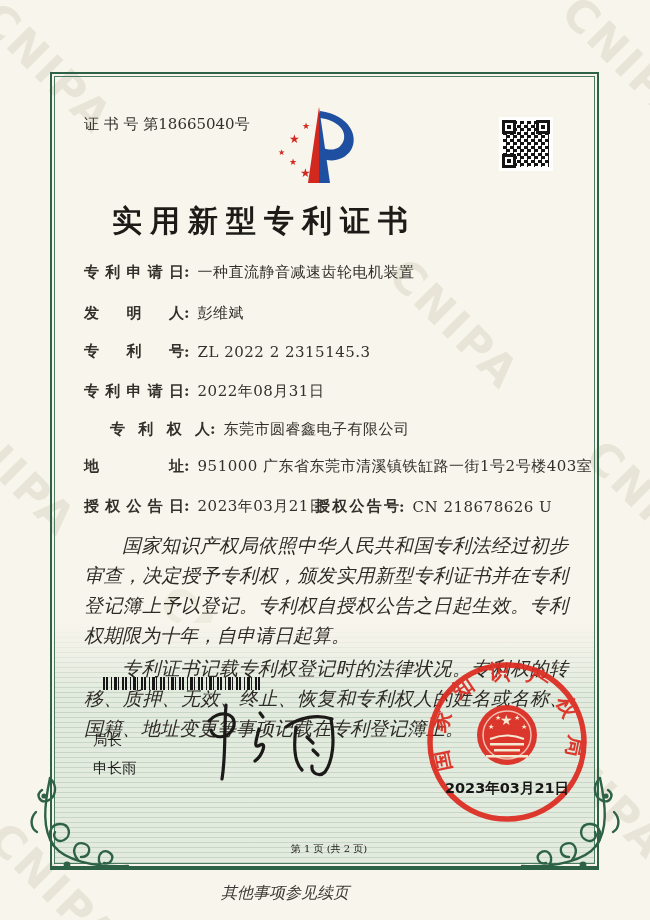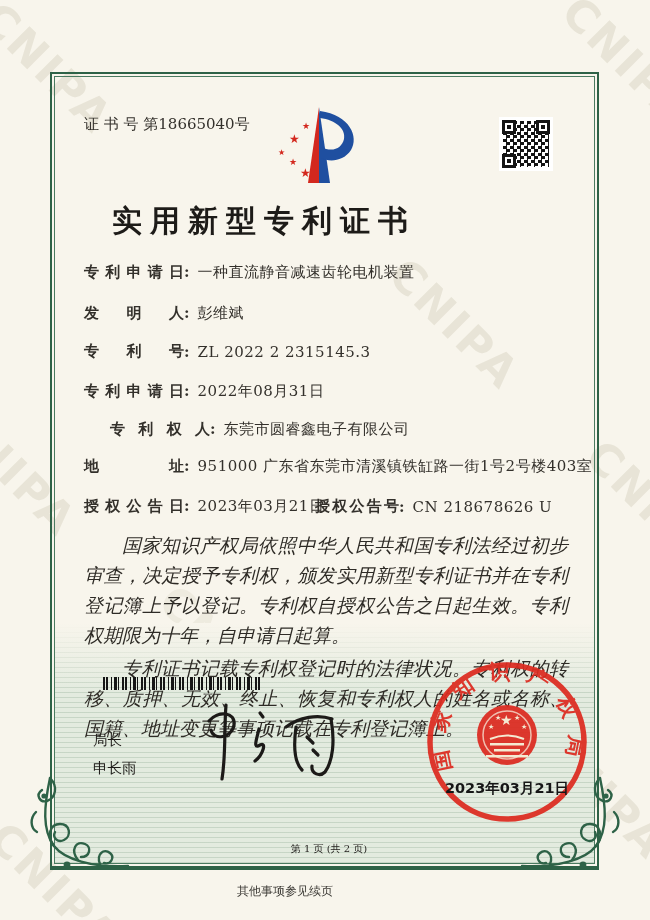--- a/index.html
+++ b/index.html
@@ -77,21 +77,21 @@
   .signer{position:absolute;left:93px;top:731px;font-size:14.5px;color:#1f1d1a;
     font-family:"DejaVu Sans","Liberation Sans",sans-serif;font-weight:500;}
   .signer div{margin-bottom:9px;}
   .signature{position:absolute;left:196px;top:697px;}
   
   .seal{position:absolute;left:424px;top:659px;width:166px;height:166px;}
   
   .page-info{position:absolute;left:4px;top:842px;width:650px;text-align:center;
     font-size:10px;color:#24221f;}
   .footer-note{position:absolute;left:0;top:883px;width:570px;text-align:center;
-    font-size:12px;color:#3c3a35;}
+    font-size:16px;font-style:italic;color:#3c3a35;}
   
   .flourish{position:absolute;width:112px;height:112px;}
   .fl-left{left:20px;top:772px;}
   .fl-right{left:518px;top:772px;transform:scaleX(-1);}
 </style>
 </head>
 <body>
 
 <div class="page">
 

